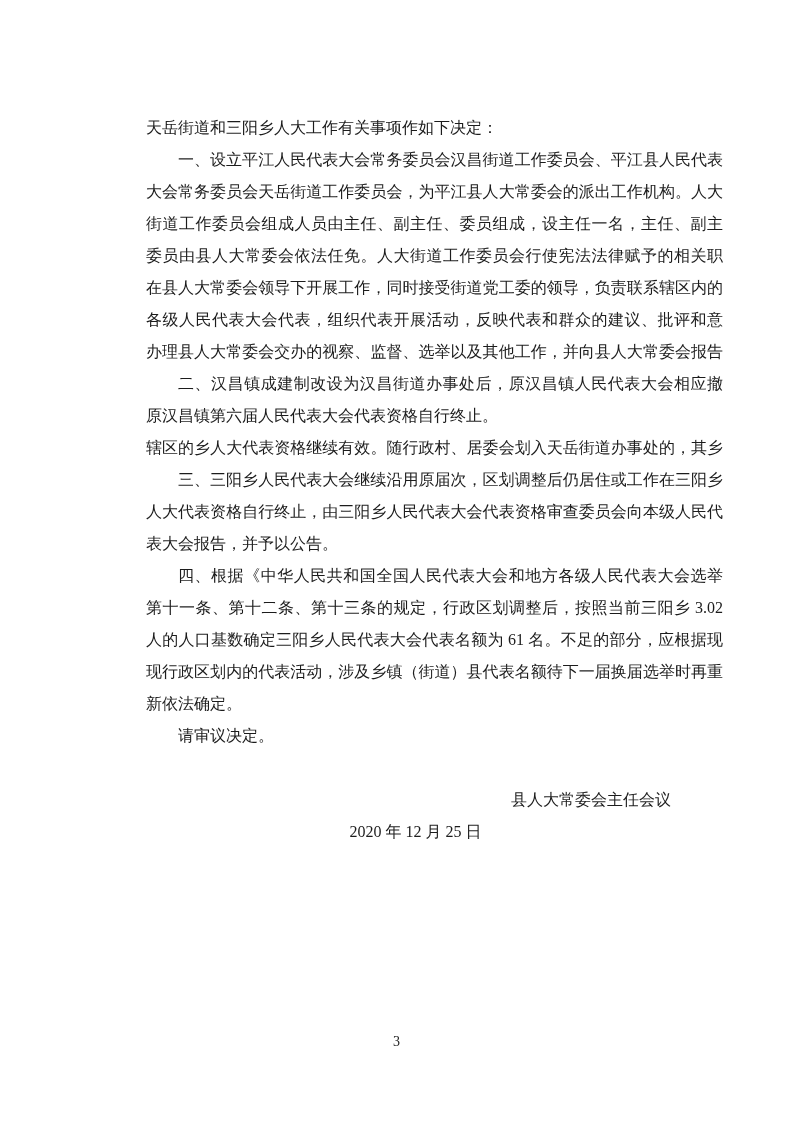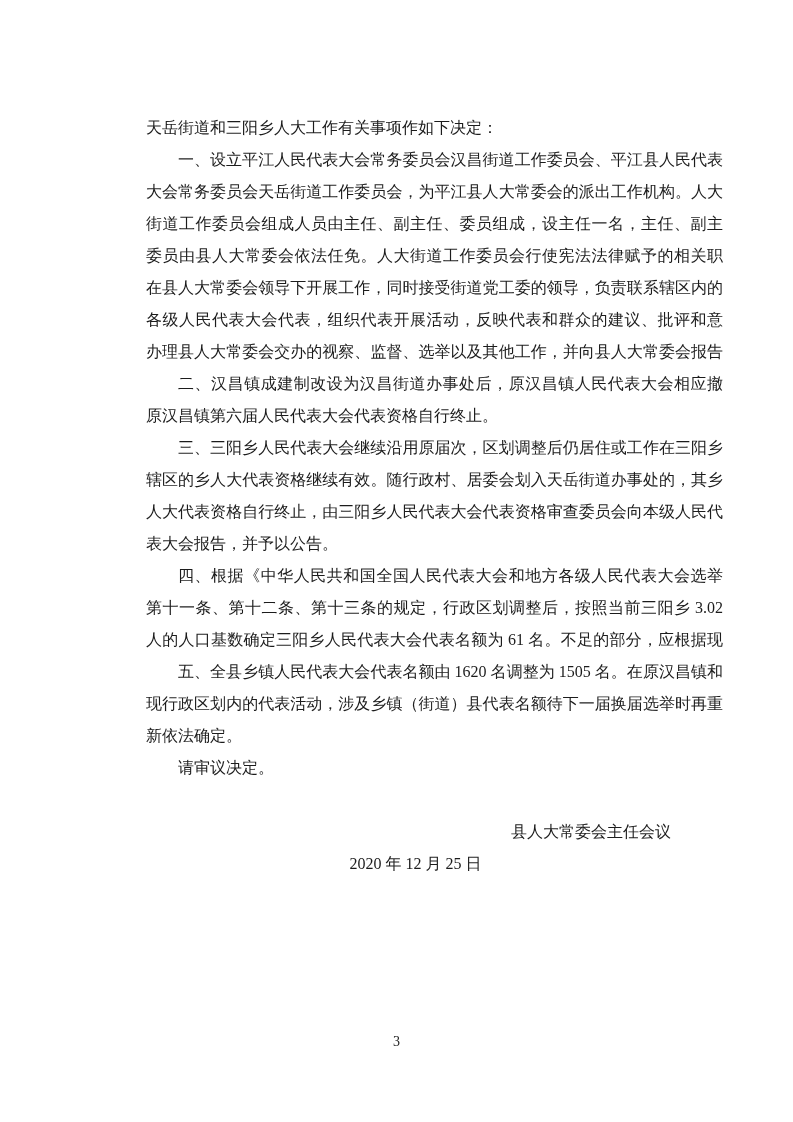--- a/index.html
+++ b/index.html
@@ -66,30 +66,29 @@
     <p class="ln jf">大会常务委员会天岳街道工作委员会，为平江县人大常委会的派出工作机构。人大</p>
     <p class="ln jf">街道工作委员会组成人员由主任、副主任、委员组成，设主任一名，主任、副主任、</p>
     <p class="ln jf">委员由县人大常委会依法任免。人大街道工作委员会行使宪法法律赋予的相关职能，</p>
     <p class="ln jf">在县人大常委会领导下开展工作，同时接受街道党工委的领导，负责联系辖区内的</p>
     <p class="ln jf">各级人民代表大会代表，组织代表开展活动，反映代表和群众的建议、批评和意见，</p>
     <p class="ln jf">办理县人大常委会交办的视察、监督、选举以及其他工作，并向县人大常委会报告</p>
 
     <p class="ln ind jf">二、汉昌镇成建制改设为汉昌街道办事处后，原汉昌镇人民代表大会相应撤销，</p>
     <p class="ln">原汉昌镇第六届人民代表大会代表资格自行终止。</p>
 
+    <p class="ln jf">辖区的乡人大代表资格继续有效。随行政村、居委会划入天岳街道办事处的，其乡</p>
     <p class="ln ind jf">三、三阳乡人民代表大会继续沿用原届次，区划调整后仍居住或工作在三阳乡</p>
-    <p class="ln jf">辖区的乡人大代表资格继续有效。随行政村、居委会划入天岳街道办事处的，其乡</p>
     <p class="ln jf">人大代表资格自行终止，由三阳乡人民代表大会代表资格审查委员会向本级人民代</p>
     <p class="ln">表大会报告，并予以公告。</p>
 
     <p class="ln ind jf">四、根据《中华人民共和国全国人民代表大会和地方各级人民代表大会选举法》</p>
     <p class="ln jf">第十一条、第十二条、第十三条的规定，行政区划调整后，按照当前三阳乡 3.02 万</p>
     <p class="ln jf">人的人口基数确定三阳乡人民代表大会代表名额为 61 名。不足的部分，应根据现有</p>
 
-    <p class="ln ind jf">五、全县乡镇人民代表大会代表名额由 1620 名调整为 1505 名。在原汉昌镇和</p>
     <p class="ln jf">现行政区划内的代表活动，涉及乡镇（街道）县代表名额待下一届换届选举时再重</p>
     <p class="ln">新依法确定。</p>
 
     <p class="ln ind">请审议决定。</p>
 
     <p class="ln sig-author">县人大常委会主任会议</p>
     <p class="ln sig-date">2020 年 12 月 25 日</p>
   </div>
 
   <div class="pageno">3</div>

